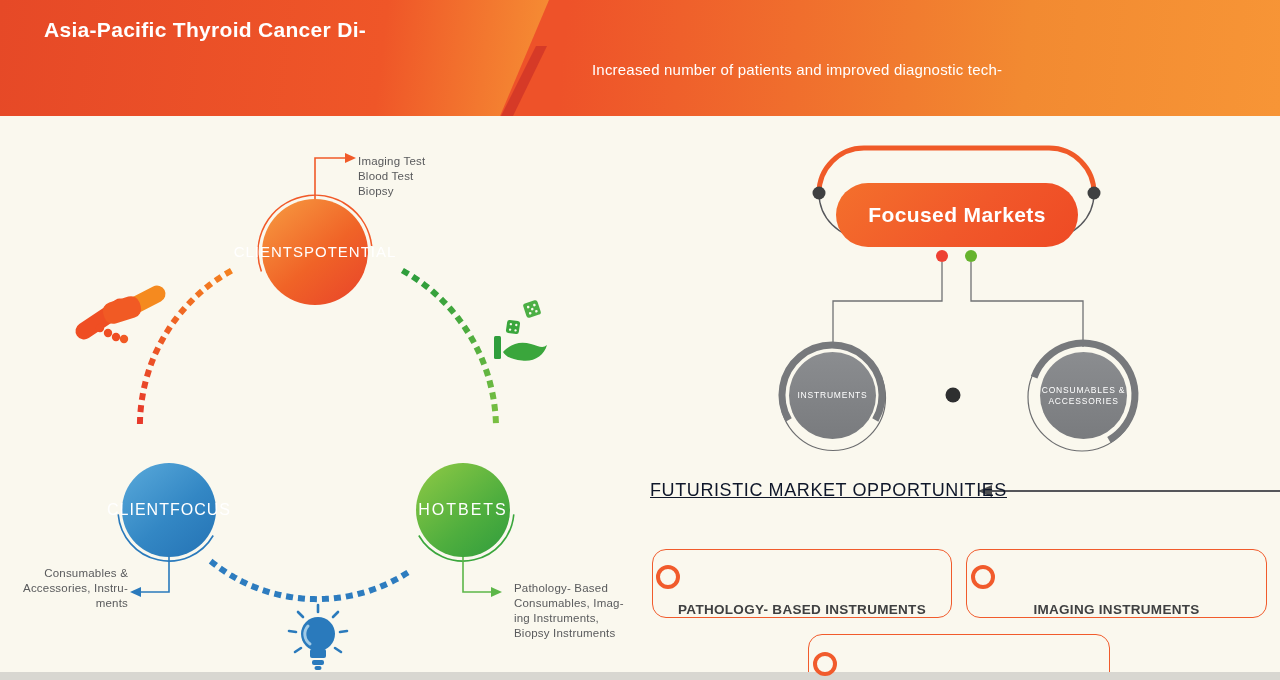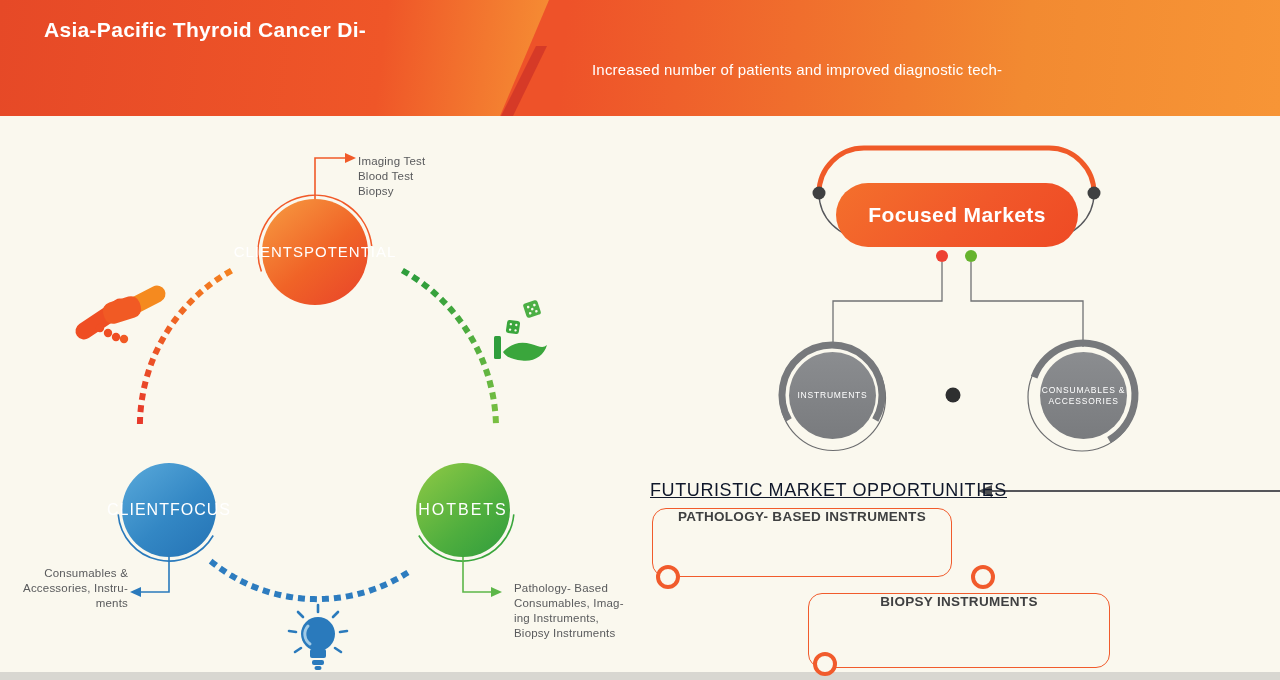--- a/index.html
+++ b/index.html
@@ -71,23 +71,24 @@
   }
   .g-left{left:789px;top:352px;}
   .g-right{left:1040px;top:352px;}
   
   .opp-heading{
     position:absolute;z-index:2;left:650px;top:480px;
     color:#0f172a;font-size:18px;font-weight:500;letter-spacing:.6px;white-space:nowrap;text-decoration:underline;
   }
   .opp-box{
     position:absolute;z-index:2;border:1.6px solid #f15b2c;border-radius:14px;
-    display:flex;align-items:flex-start;justify-content:center;
+    display:flex;align-items:flex-end;justify-content:center;
     color:#3f4041;font-size:13.5px;font-weight:600;letter-spacing:.3px;text-align:center;
     background:transparent;
+    margin-top:41px;
   }
   .box-pathology{left:652px;top:508px;width:300px;height:69px;}
   .box-imaging{left:966px;top:508px;width:301px;height:69px;}
   .box-biopsy{left:808px;top:593px;width:302px;height:75px;}
   .corner-ring{
     position:absolute;z-index:3;width:24px;height:24px;border:4px solid #f15b2c;border-radius:50%;
     background:#faf8ee;
   }
   .ring-pathology{left:656px;top:565px;}
   .ring-imaging{left:971px;top:565px;}
@@ -268,20 +269,23 @@
   <div class="gcircle g-right">
     <span>CONSUMABLES &amp;</span>
     <span>ACCESSORIES</span>
   </div>
 
   <div class="opp-heading">FUTURISTIC MARKET OPPORTUNITIES</div>
 
   <div class="opp-box box-pathology">
     <span>PATHOLOGY- BASED INSTRUMENTS</span>
   </div>
+  <div class="opp-box box-imaging">
+    <span>IMAGING INSTRUMENTS</span>
+  </div>
   <div class="opp-box box-biopsy">
     <span>BIOPSY INSTRUMENTS</span>
   </div>
   <div class="corner-ring ring-pathology"></div>
   <div class="corner-ring ring-imaging"></div>
   <div class="corner-ring ring-biopsy"></div>
 
   <div class="bottom-bar"></div>
 </div>
 

